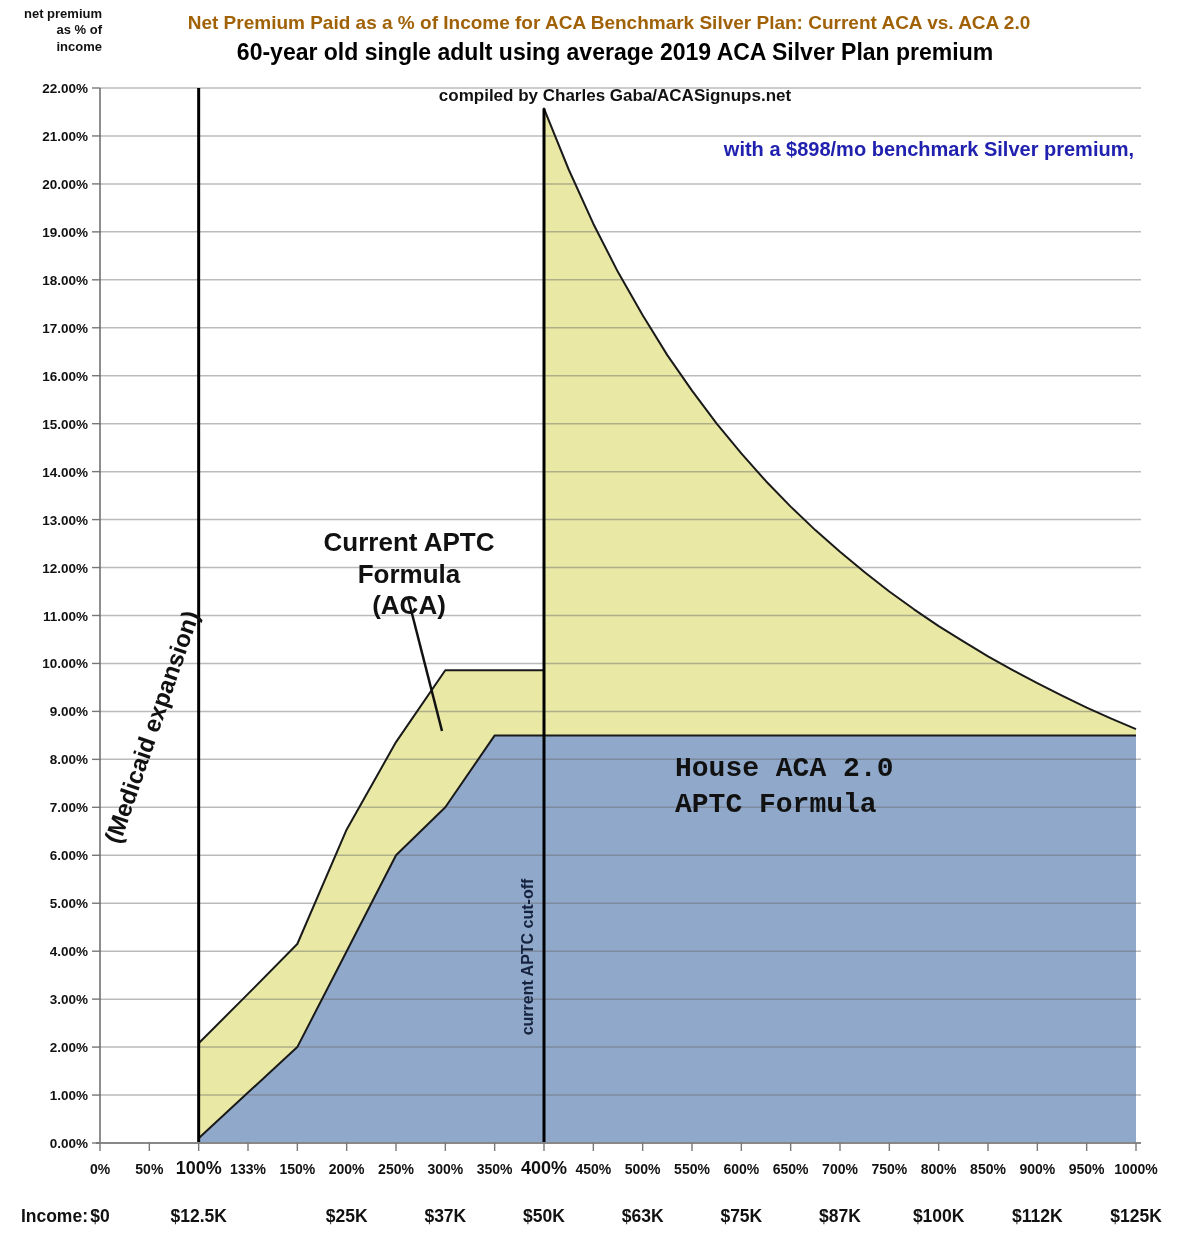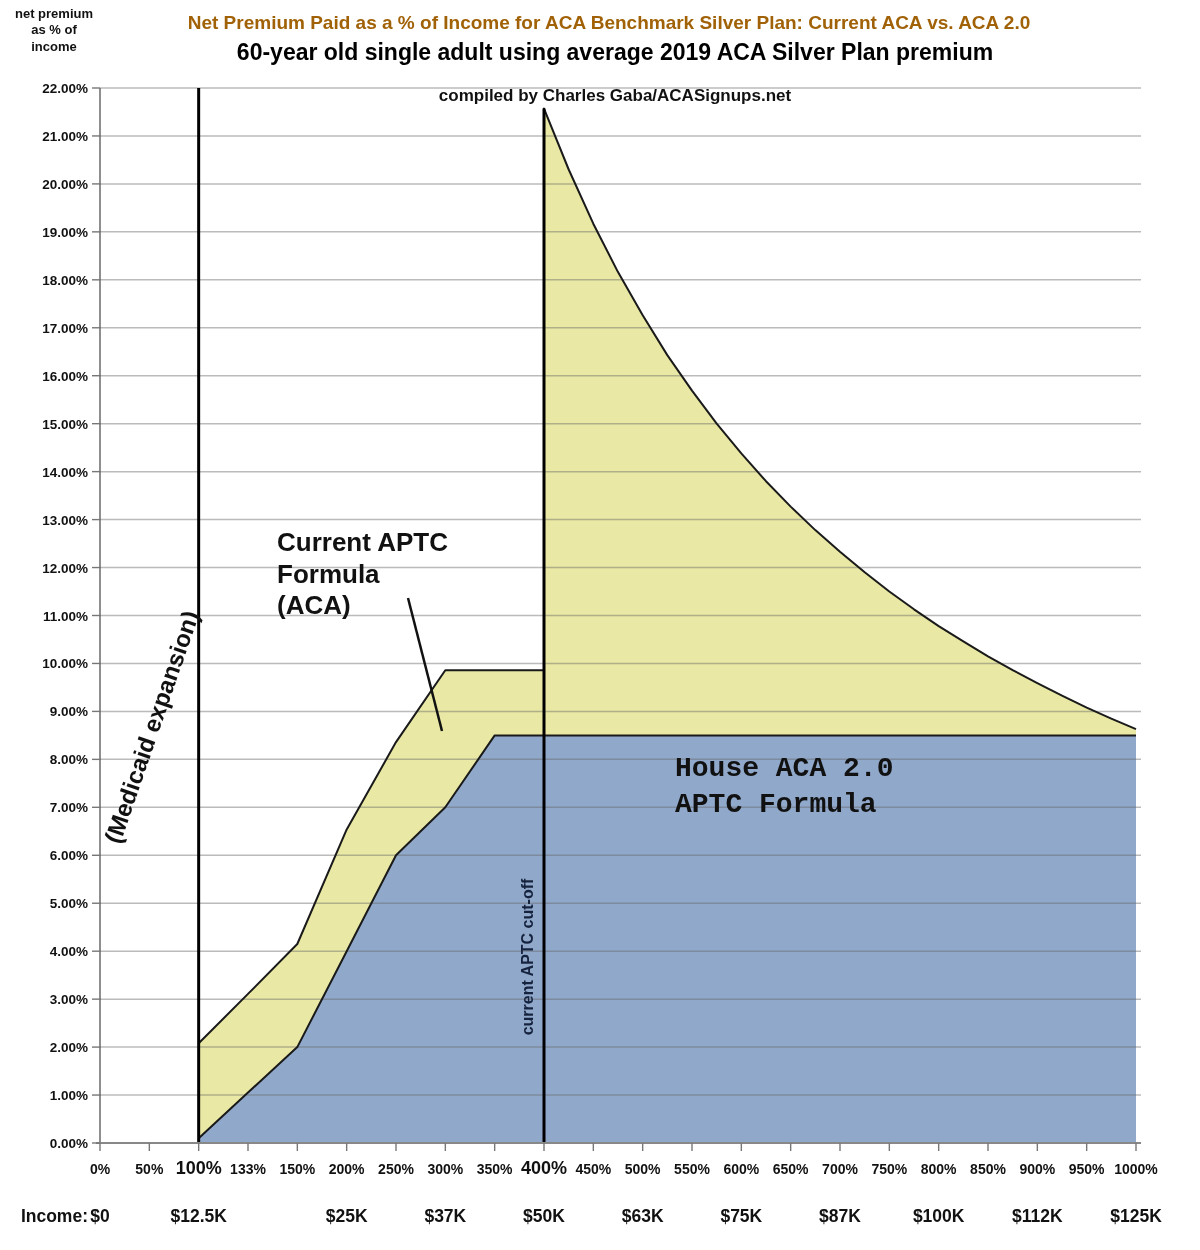--- a/index.html
+++ b/index.html
@@ -2,26 +2,26 @@
 <html><head>
 <meta charset="utf-8">
 <style>
   html,body{margin:0;padding:0;}
   body{
     width:1200px;height:1250px;position:relative;background:#ffffff;
     font-family:"Liberation Sans", sans-serif;overflow:hidden;
   }
   .abs{position:absolute;}
   .pre{white-space:pre-line;}
-  .ytitle{left:6px;top:6px;width:96px;text-align:center;font-size:13px;font-weight:bold;line-height:1.25;color:#111;}
+  .ytitle{left:6px;top:6px;width:96px;text-align:right;font-size:13px;font-weight:bold;line-height:1.25;color:#111;}
   .t1{left:30px;right:12px;top:12px;text-align:center;font-size:19px;font-weight:bold;color:#a16207;}
   .t2{left:30px;right:0;top:39px;text-align:center;font-size:23px;font-weight:bold;color:#000000;}
   .t3{left:30px;right:0;top:70px;text-align:center;font-size:17px;font-weight:bold;color:#111;margin-top:16px;}
   .annot{right:66px;top:136px;text-align:right;font-size:20px;font-weight:bold;line-height:1.32;}
-  .lbl-aca{left:277px;top:527px;width:264px;font-size:26px;font-weight:bold;color:#111;line-height:1.22;}
+  .lbl-aca{left:277px;top:527px;width:264px;text-align:center;font-size:26px;font-weight:bold;color:#111;line-height:1.22;}
   .lbl-house{left:675px;top:751px;font-size:28px;font-weight:bold;color:#111;line-height:1.3;text-align:left;font-family:Liberation Mono, monospace;}
   .lbl-medicaid{left:152px;top:727px;font-size:24px;font-weight:bold;color:#111;
     transform:translate(-50%,-50%) rotate(-71deg);transform-origin:center;width:max-content;}
   .lbl-cutoff{left:528px;top:957px;font-size:16px;font-weight:bold;color:#16233e;
     transform:translate(-50%,-50%) rotate(-90deg);transform-origin:center;width:max-content;}
   svg text{font-family:"Liberation Sans", sans-serif;font-weight:bold;fill:#111;}
 </style>
 </head>
 <body>
 
@@ -165,20 +165,21 @@
       <text x="741.3333333333334" y="1222" text-anchor="middle" font-size="17.5">$75K</text>
       <text x="840" y="1222" text-anchor="middle" font-size="17.5">$87K</text>
       <text x="938.6666666666666" y="1222" text-anchor="middle" font-size="17.5">$100K</text>
       <text x="1037.3333333333335" y="1222" text-anchor="middle" font-size="17.5">$112K</text>
       <text x="1136" y="1222" text-anchor="middle" font-size="17.5">$125K</text>
       <line x1="408" y1="598" x2="442" y2="731" stroke="#111" stroke-width="2.5"></line>
     </svg>
 </div>
 
 <div class="abs annot" style="color: rgb(33, 33, 176);">
+  <div>with a $898/mo benchmark Silver premium,</div>
 </div>
 
 <div class="abs lbl-aca pre">Current APTC Formula
 (ACA)</div>
 <div class="abs lbl-house pre">House ACA 2.0
 APTC Formula</div>
 <div class="abs lbl-medicaid">(Medicaid expansion)</div>
 <div class="abs lbl-cutoff">current APTC cut-off</div>
 
 </body></html>

